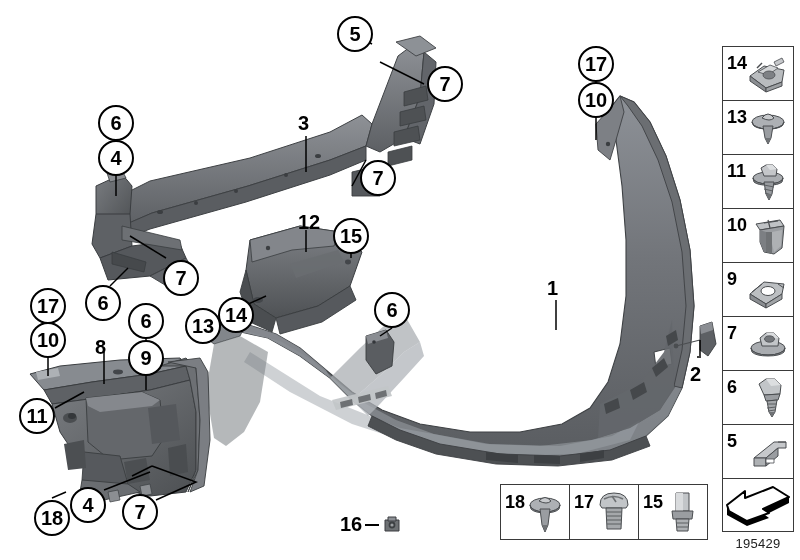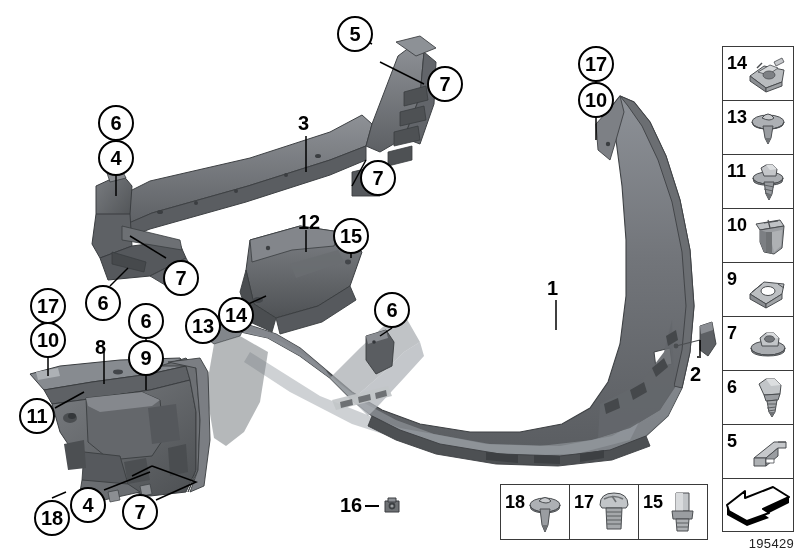--- a/index.html
+++ b/index.html
@@ -28,24 +28,24 @@
           display:flex;}
   .bbox{position:relative;flex:1;border:1.4px solid #3a3a3a;border-right:none;
         box-sizing:border-box;background:#fff;overflow:hidden;}
   .bbox:last-child{border-right:1.4px solid #3a3a3a;}
   .bbox .num{position:absolute;left:4px;top:7px;font-size:18px;font-weight:bold;z-index:3;}
   .bbox .art{position:absolute;right:2px;top:2px;width:44px;height:50px;}
 
   #arrowbox{position:absolute;left:722px;top:478px;width:72px;height:54px;
             border:1.4px solid #3a3a3a;box-sizing:border-box;background:#fff;
             overflow:hidden;z-index:20;}
-  #diagid{position:absolute;left:722px;top:536px;width:72px;text-align:right;
+  #diagid{position:absolute;left:722px;top:536px;width:72px;text-align:center;
           font-size:13px;color:#222;z-index:20;letter-spacing:.3px;}
 
-  #item16{position:absolute;left:340px;top:494px;z-index:40;
+  #item16{position:absolute;left:340px;top:513px;z-index:40;
           display:flex;align-items:center;gap:0;}
   #item16 .n{font-size:20px;font-weight:bold;}
   #item16 .dash{width:14px;height:2px;background:#000;margin:0 3px;}
 
   svg{display:block;overflow:visible;}
   .art svg,#arrowbox svg,#item16 svg{display:block;}
 </style>
 </head>
 <body>
 

